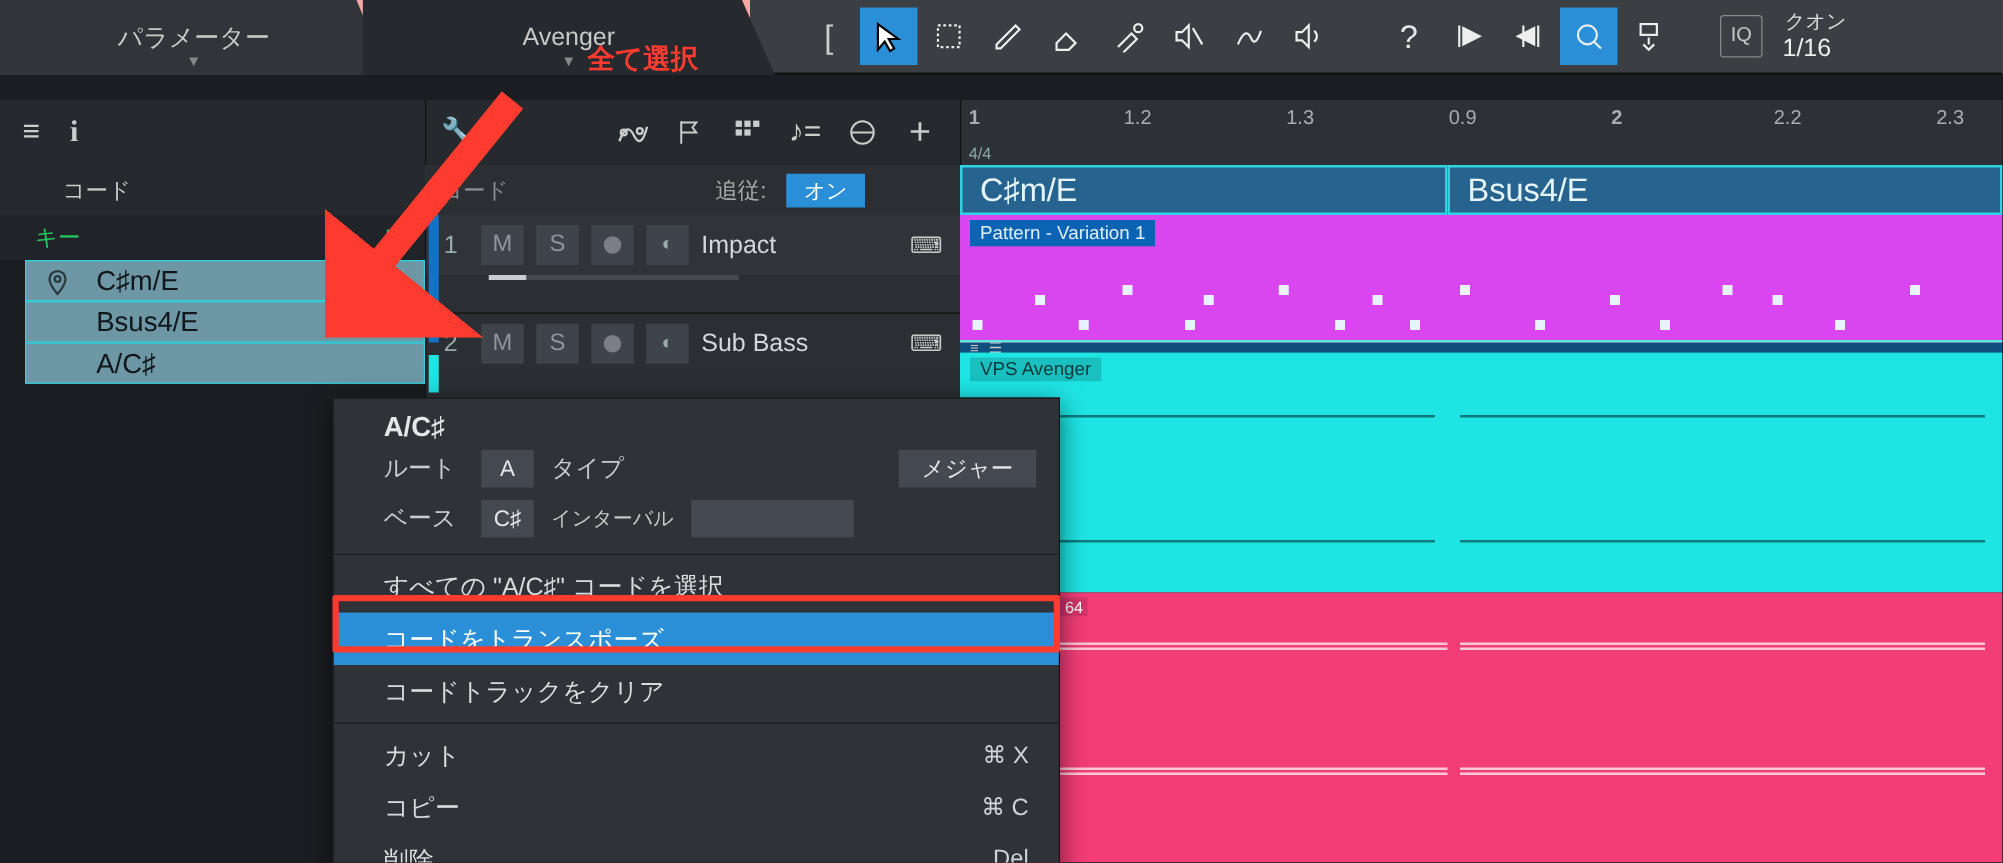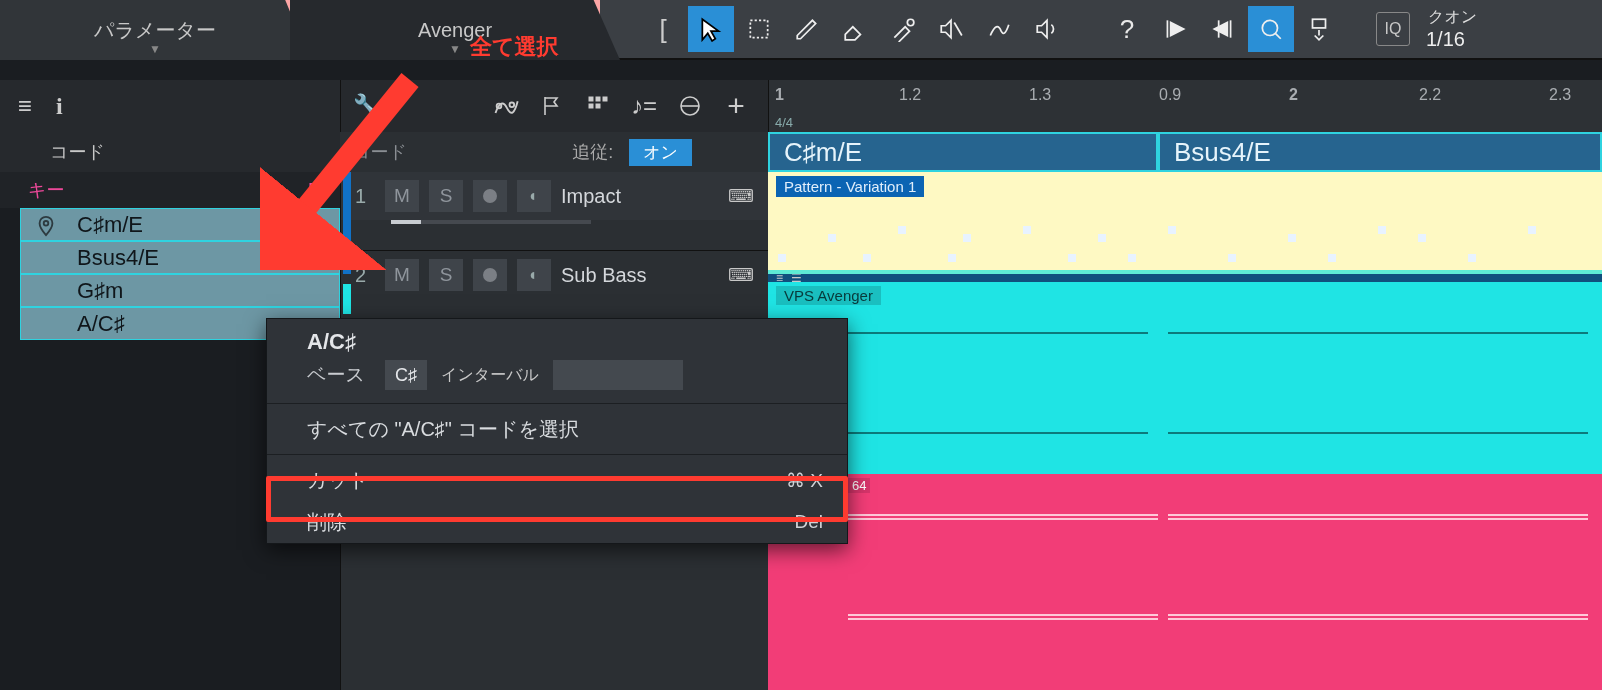--- a/index.html
+++ b/index.html
@@ -39,21 +39,21 @@
   .chord-label-cell { width:340px; background:#26292d; color:#c8c8c8; font-size:18px; padding-left:50px; display:flex; align-items:center;}
   .chord-follow-cell { width:428px; background:#2b2f33; display:flex; align-items:center; padding-left:12px; gap:16px; font-size:18px;}
   .chord-follow-cell .follow-lab{ color:#aaa;}
   .on-pill{ background:#2a8fd6; color:#fff; padding:2px 14px; font-size:17px;}
   .chord-blocks{ flex:1; display:flex; align-items:stretch;}
   .chord-block{ background:#26648f; border:2px solid #2fd3e0; color:#e6f4fb; font-size:26px; display:flex; align-items:center; padding-left:14px;}
   .chord-block:first-child{ width:390px; }
   .chord-block:last-child{ flex:1; }
 
   
-  .key-row { position:absolute; top:172px; left:0; width:340px; height:36px; background:#202327; color:#ec4899; display:flex; align-items:center; padding:0 20px 0 28px; font-size:18px; justify-content:space-between; }
+  .key-row { position:absolute; top:172px; left:0; width:340px; height:36px; background:#202327; color:#22c55e; display:flex; align-items:center; padding:0 20px 0 28px; font-size:18px; justify-content:space-between; }
 
   
   .chord-list { position:absolute; top:208px; left:20px; width:320px; }
   .chord-item { height:33px; background:#6d97a4; border:1px solid #2fd3e0; color:#10161a; font-size:22px; display:flex; align-items:center; padding-left:56px; position:relative;}
   .chord-item .pin { position:absolute; left:14px; top:6px; }
 
   
   .red-arrow { position:absolute; top:70px; left:260px; z-index:40; pointer-events:none;}
 
   
@@ -67,21 +67,21 @@
   .track-name{ font-size:20px; color:#d4d7db; flex:1;}
   .kb-icon{ color:#c8c8c8; font-size:18px;}
   .track-sub { padding:0 14px 10px 50px; }
   .vol-line{height:4px;background:#45494f;width:200px;margin-bottom:10px;position:relative;}
   .vol-line::after{content:"";position:absolute;left:0;top:0;height:4px;width:30px;background:#c8ccd1;}
   .inst-sel{ height:30px;width:210px;background:#363a3f;color:#b8bcc1;font-size:17px;display:flex;align-items:center;padding:0 10px;justify-content:space-between;}
   .track2-row{ border-top:1px solid #111; }
 
   
   .arr { position:absolute; top:172px; left:768px; right:0; bottom:0; }
-  .lane-impact{ height:102px; background:#fef9c3; position:relative; border-bottom:4px solid #5eead4;}
+  .lane-impact{ height:102px; background:#d946ef; position:relative; border-bottom:2px solid #5eead4;}
   .lane-impact .clip-label{ position:absolute; top:4px; left:8px; background:#0b64b3; color:#e0eefb; font-size:15px; padding:2px 8px;}
   .lane-impact .notes{position:absolute; left:0; right:0; bottom:6px; height:52px;}
   .nb{ position:absolute; width:8px; height:8px; background:#e8f3ff;}
   .lanebar{ height:8px; background:#104f7d; display:flex; align-items:center; gap:8px; padding-left:8px; font-size:12px;}
   .lane-sub{ height:192px; background:#1fe4e4; position:relative;}
   .lane-sub .clip-label{ position:absolute; top:4px; left:8px; background:#1abfc0; color:#083a3b; font-size:15px; padding:1px 8px;}
   .long-line{position:absolute; height:2px; background:#0c7a7b;}
   .lane-pink{ height: calc(100% - 302px); background:#f23d77; position:relative;}
   .lane-pink .long-line{ background:#ffc8d8;}
 
@@ -273,23 +273,20 @@
 <div class="chord-list">
   <div class="chord-item">
     <svg class="pin" width="22" height="22" viewBox="0 0 24 24" fill="none" stroke="#2d3b40" stroke-width="2">
         <path d="M12 2 C8 2 5 5 5 9 c0 5 7 13 7 13 s7-8 7-13 c0-4-3-7-7-7z"></path>
         <circle cx="12" cy="9" r="2.5"></circle>
       </svg>
     <span>C♯m/E</span>
   </div>
   <div class="chord-item">
       <span>Bsus4/E</span>
-    </div>
-  <div class="chord-item">
-      <span>G♯m</span>
     </div>
   <div class="chord-item">
       <span>A/C♯</span>
     </div>
 </div>
 
 <svg class="red-arrow" width="170" height="200">
   <defs>
       <marker id="ah" markerWidth="12" markerHeight="12" refX="2" refY="6" orient="auto">
         <path d="M0 0 L12 6 L0 12 Z" fill="#ff3b30"></path>
@@ -371,33 +368,50 @@
     <div class="long-line" style="top:140px;left:400px;width:420px;"></div>
     <div class="long-line" style="top:144px;left:80px;width:310px;"></div>
     <div class="long-line" style="top:144px;left:400px;width:420px;"></div>
   </div>
 </div>
 
 <div class="ctx">
   <div class="ctx-head">
     <div class="ctx-title">A/C♯</div>
     <div class="ctx-row">
+      <span class="lab">ルート</span>
+      <div class="chip">A</div>
+      <span class="lab" style="width:auto;">タイプ</span>
+      <span style="flex:1"></span>
+      <div class="chip wide">メジャー</div>
+    </div>
+    <div class="ctx-row">
       <span class="lab">ベース</span>
       <div class="chip">C♯</div>
       <span style="width:auto;">インターバル</span>
       <div class="chip wide" style="min-width:130px;"></div>
     </div>
   </div>
   <div class="ctx-sep"></div>
   <div class="ctx-item">
       <span>すべての "A/C♯" コードを選択</span>
     </div>
+  <div class="ctx-item hl">
+      <span>コードをトランスポーズ</span>
+    </div>
+  <div class="ctx-item">
+      <span>コードトラックをクリア</span>
+    </div>
   <div class="ctx-sep"></div>
   <div class="ctx-item">
       <span>カット</span>
       <span class="sc">⌘ X</span>
     </div>
   <div class="ctx-item">
+      <span>コピー</span>
+      <span class="sc">⌘ C</span>
+    </div>
+  <div class="ctx-item">
       <span>削除</span>
       <span class="sc">Del</span>
     </div>
 </div>
 <div class="red-box"></div>
 
 </body></html>

